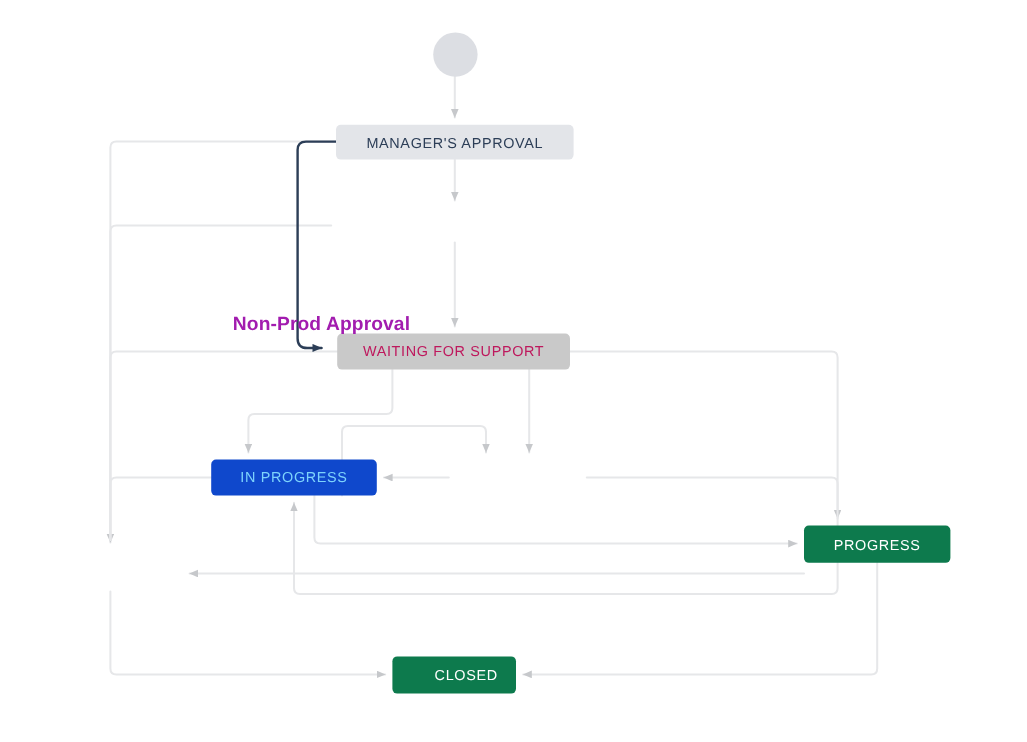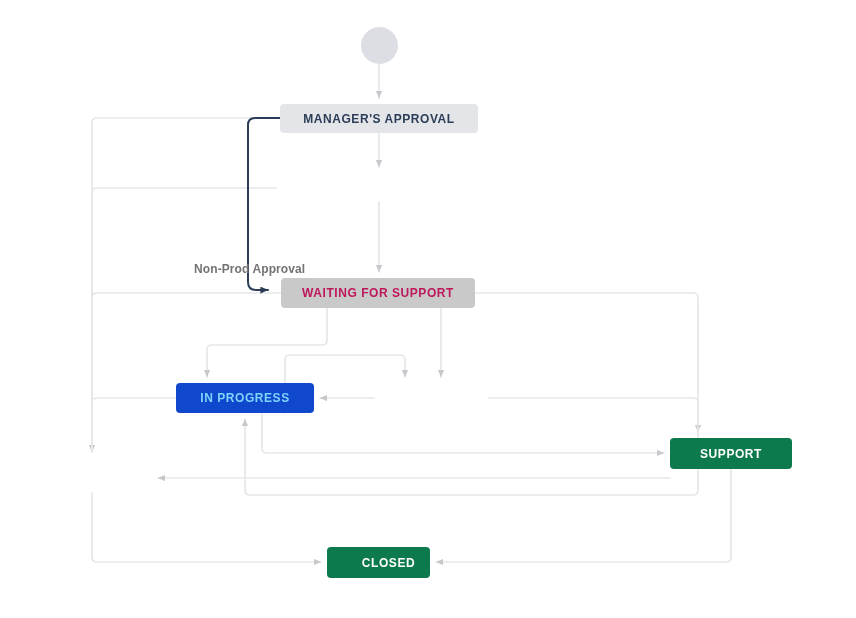--- a/index.html
+++ b/index.html
@@ -8,34 +8,34 @@
     width:856px;height:618px;position:relative;overflow:hidden;
     font-family:"Liberation Sans","DejaVu Sans",sans-serif;
     -webkit-font-smoothing:antialiased;
   }
   #canvas{position:absolute;left:0;top:0;width:856px;height:618px;}
   svg.edges{position:absolute;left:0;top:0;width:856px;height:618px;pointer-events:none;}
 
   .node{
     position:absolute;display:flex;align-items:center;justify-content:center;
     box-sizing:border-box;border-radius:4px;
-    font-size:12px;font-weight:bold;letter-spacing:.55px;
+    font-size:12px;font-weight:normal;letter-spacing:.55px;
     white-space:nowrap;user-select:none;
   }
   .node.status-grey{background:#e3e5e9;color:#2c3e57;}
   .node.status-grey-active{background:#c9c9c9;color:#be185d;}
   .node.status-blue{background:#0f48cc;color:#7dd3fc;}
   .node.status-green{background:#0d7a4d;color:#ffffff;}
 
   .start-circle{
     position:absolute;width:37px;height:37px;border-radius:50%;
     background:#dcdee3;
   }
   .edge-label{
-    position:absolute;font-size:12px;font-weight:bold;color:#737373;
+    position:absolute;font-size:16px;font-weight:bold;color:#a21caf;
     letter-spacing:.1px;white-space:nowrap;user-select:none;
     font-family:"Liberation Sans","DejaVu Sans",sans-serif;
   }
 </style>
 </head>
 <body>
 
 <div id="canvas">
 
   <svg class="edges" viewBox="0 0 856 618" xmlns="http://www.w3.org/2000/svg">
@@ -102,21 +102,21 @@
   <div class="node status-grey-active" style="left:281px;top:278px;width:194px;height:30px;">
     <span>WAITING FOR SUPPORT</span>
   </div>
 
   <div class="node status-blue" style="left:176px;top:383px;width:138px;height:30px;">
     <span>IN PROGRESS</span>
   </div>
 
 
   <div class="node status-green" style="left:670px;top:438px;width:122px;height:31px;">
-    <span>SUPPORT</span>
+    <span>PROGRESS</span>
   </div>
 
 
   <div class="node status-green" style="left:327px;top:547px;width:103px;height:31px;padding-left:20px;">
     <span>CLOSED</span>
   </div>
 
   <div class="edge-label" style="left:194px;top:262px;">Non-Prod Approval</div>
 
 </div>

